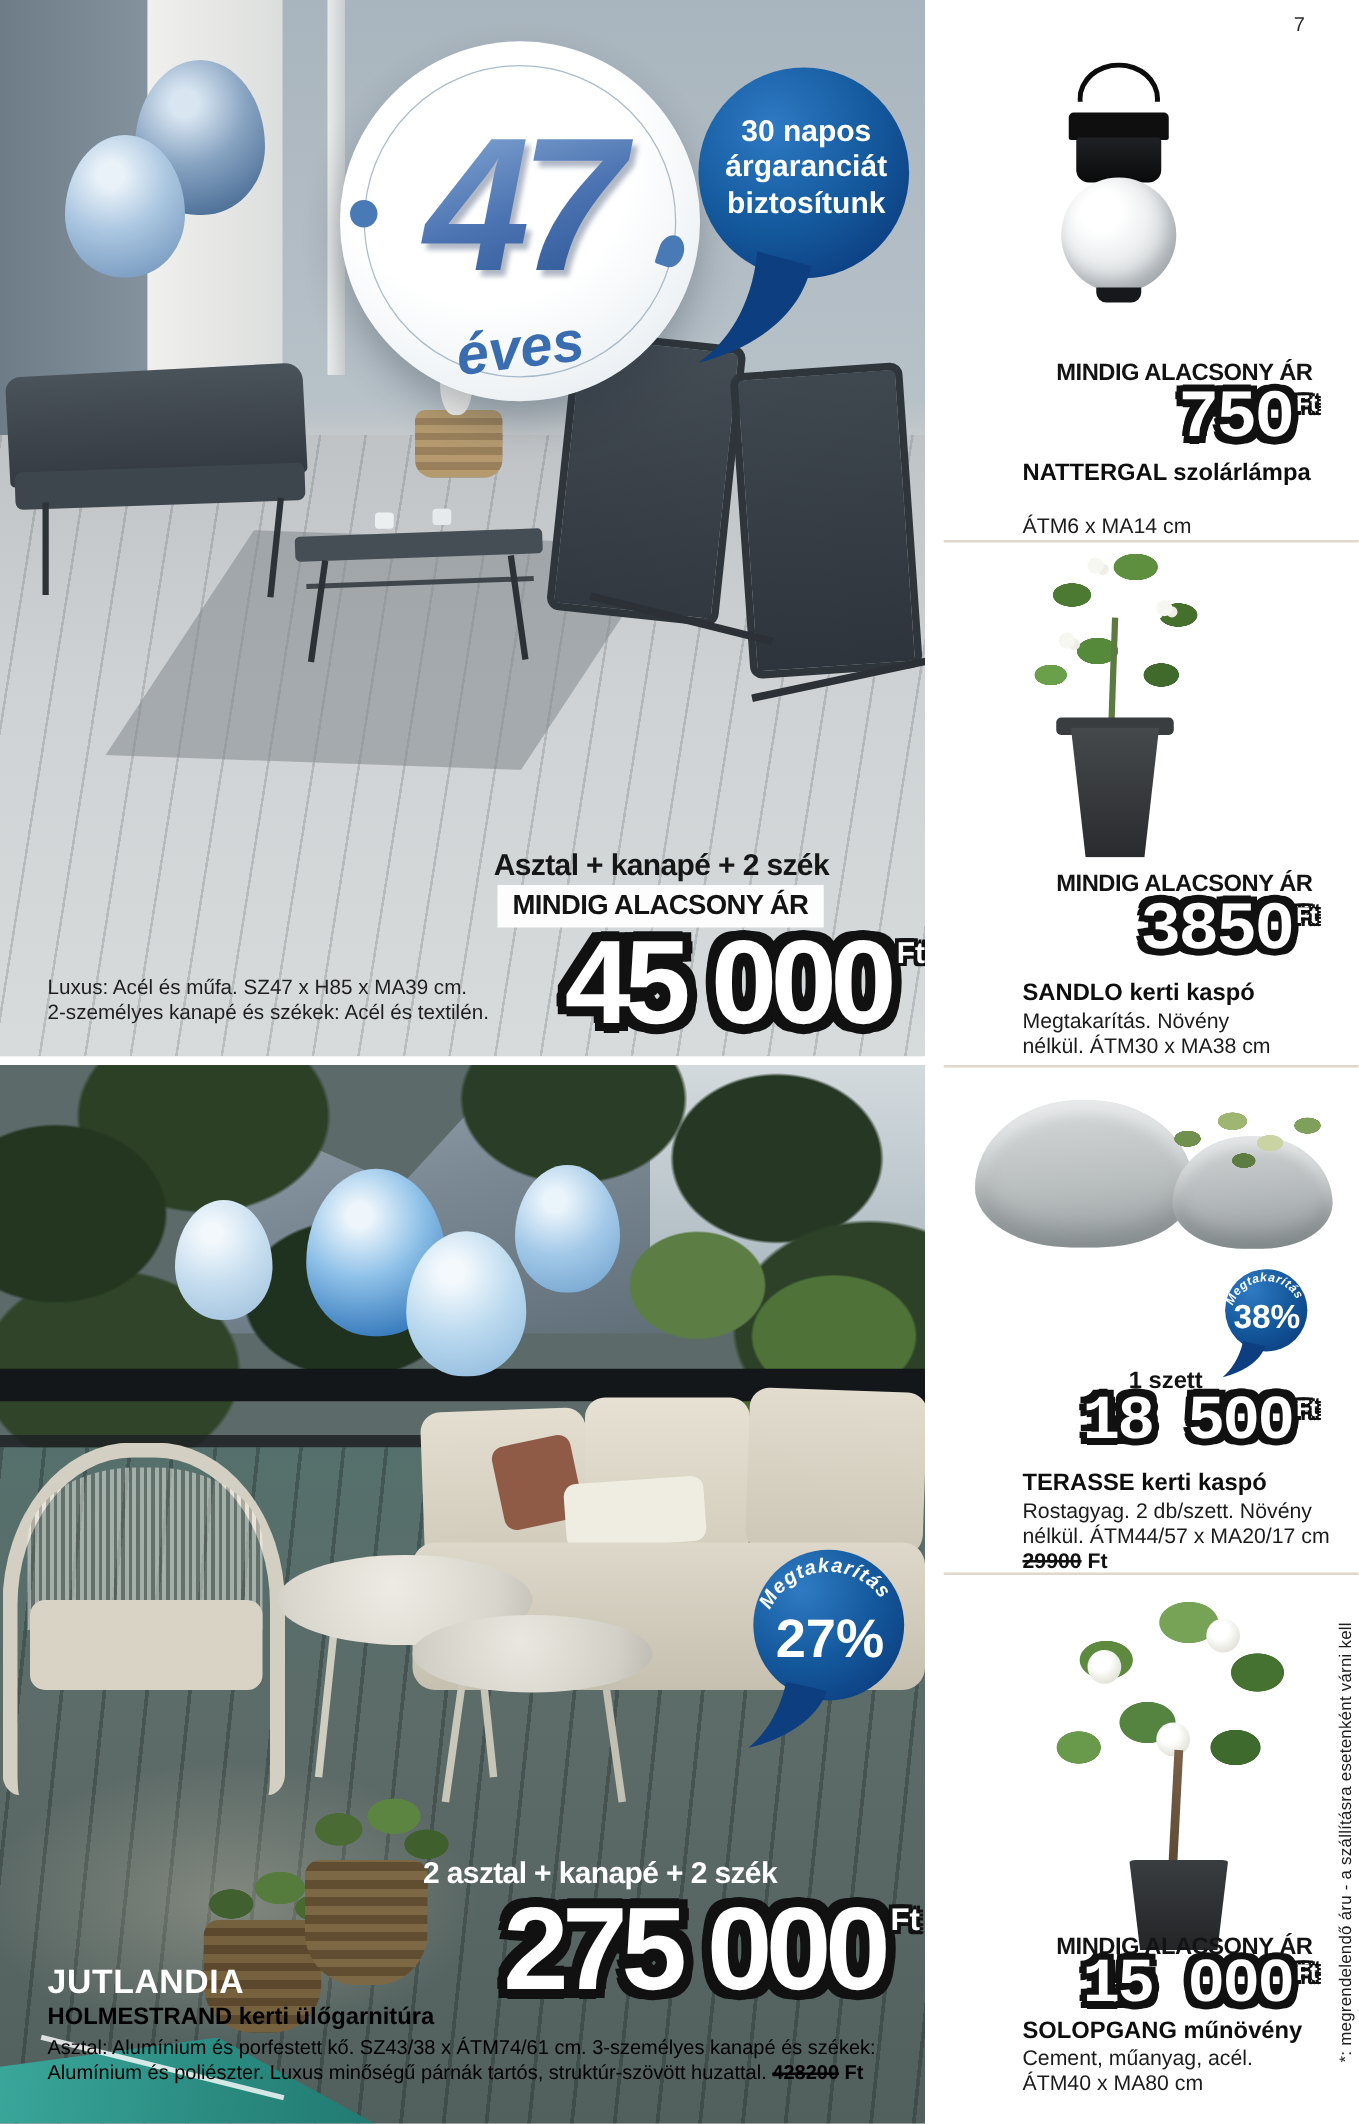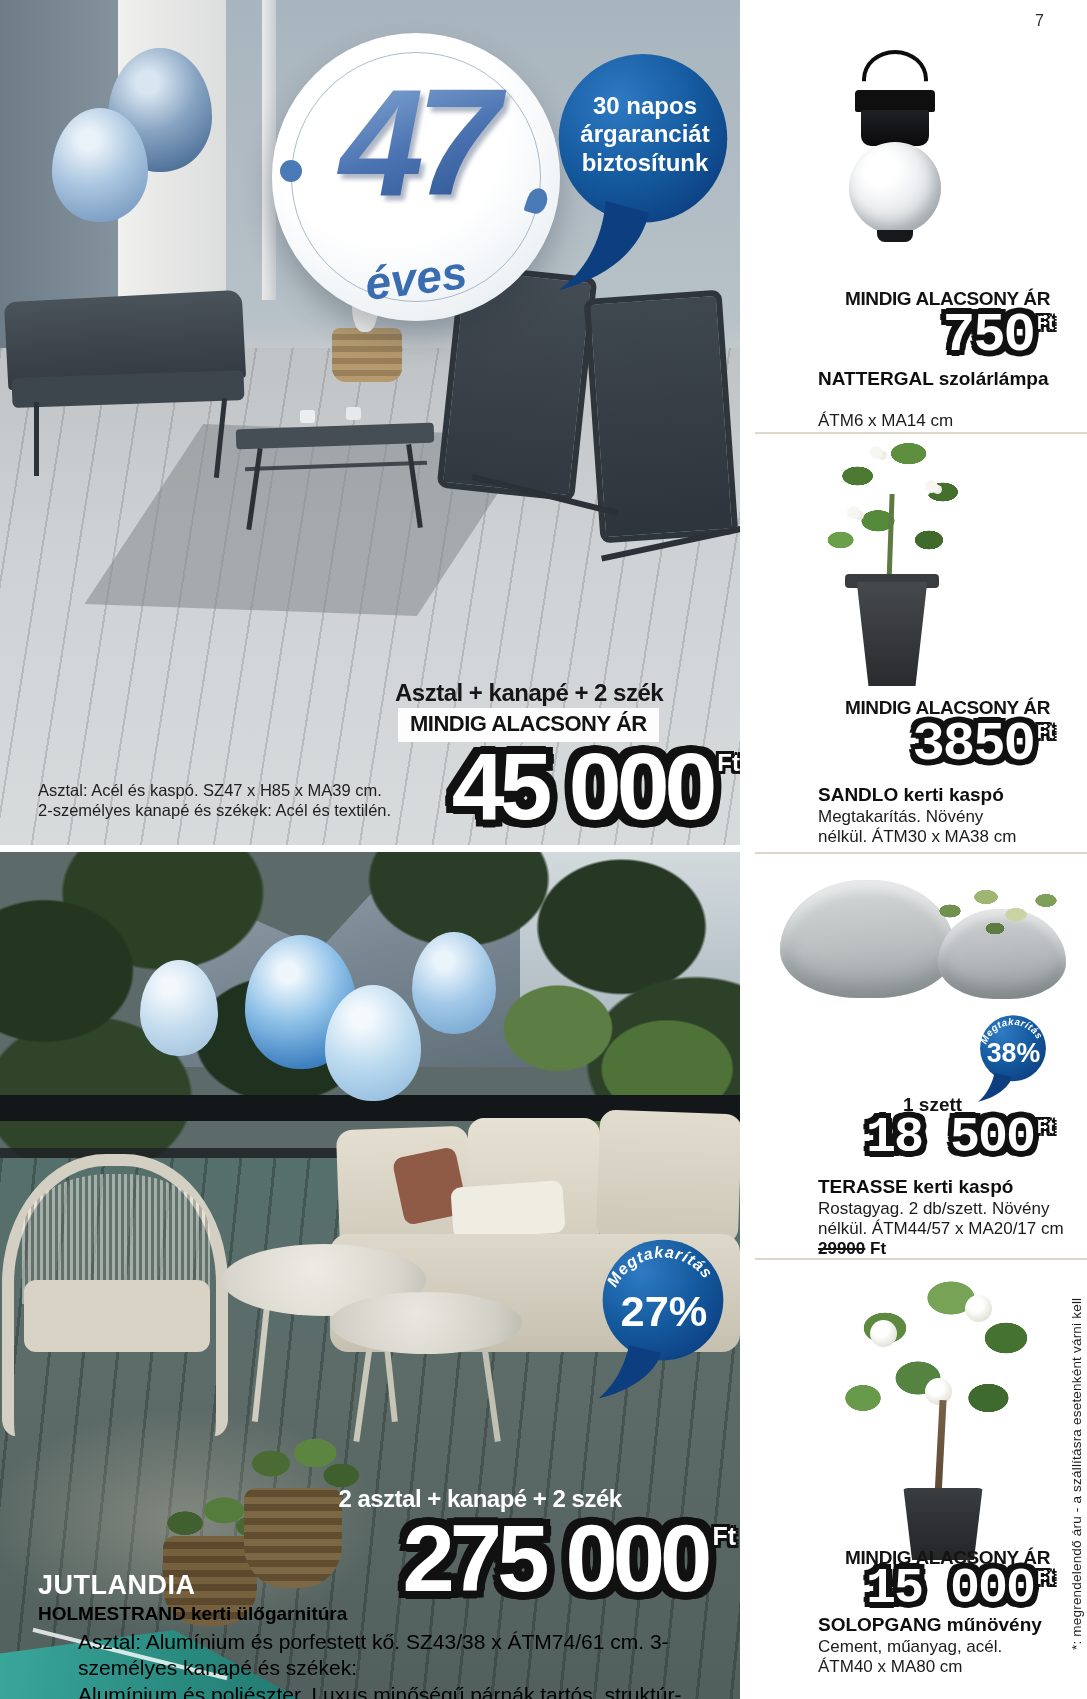--- a/index.html
+++ b/index.html
@@ -69,21 +69,21 @@
   .p1-c1leg { left:470px; top:492px; width:150px; height:6px; background:#2b3137; transform:rotate(14deg); }
   .p1-c2leg { left:600px; top:540px; width:150px; height:6px; background:#2b3137; transform:rotate(-12deg); }
 
   
   .badge47 { left:272px; top:33px; width:288px; height:288px; border-radius:50%;
     background:radial-gradient(circle at 40% 32%, #ffffff 0 45%, #eff3f6 72%, #dde5ea 100%);
     box-shadow:0 16px 30px rgba(40,50,60,.30); }
   .badge47 .ring { position:absolute; left:19px; top:19px; right:19px; bottom:19px; border-radius:50%; border:1.5px solid #8ea5ba; opacity:.75; }
   .badge47 .dotL { position:absolute; left:8px; top:127px; width:22px; height:22px; border-radius:50%; background:#4a7ab5; }
   .badge47 .dotR { position:absolute; left:255px; top:155px; width:20px; height:26px; border-radius:50% 50% 50% 10%; background:#4a7ab5; transform:rotate(18deg); }
-  .badge47 .n47 { position:absolute; left:0; top:22px; width:100%; text-align:center;
+  .badge47 .n47 { position:absolute; left:0; top:44px; width:100%; text-align:center;
     font-size:152px; font-weight:700; font-style:italic; letter-spacing:-8px;
     background:linear-gradient(160deg,#96b7de 8%,#4b73b1 52%,#1d4687 100%);
     -webkit-background-clip:text; background-clip:text; color:transparent;
     filter:drop-shadow(4px 5px 2px rgba(30,50,90,.35)); }
   .badge47 .e47 { position:absolute; left:0; top:218px; width:100%; text-align:center;
     font-size:46px; font-weight:700; font-style:italic; color:#3a6cb0; transform:rotate(-7deg); }
 
   .bubble-text { left:560px; top:92px; width:170px; text-align:center; color:#fff;
     font-size:24px; font-weight:700; line-height:1.18; }
 
@@ -163,21 +163,21 @@
   .p2-poollane { left:30px; top:800px; width:200px; height:4px; background:rgba(255,255,255,.8); transform:rotate(14deg); }
 
   
   .h2bundle { left:330px; top:633px; width:300px; text-align:center; font-size:24px; font-weight:700; color:#fff; letter-spacing:-0.5px; }
   .h2price { right:4px; top:662px; }
   .h2price .num { font-size:94px; }
   .h2price .ftl { font-size:25px; margin-top:8px; margin-left:5px; }
   .h2brand { left:38px; top:718px; font-size:27px; font-weight:700; color:#fff; letter-spacing:.5px; }
   .h2desc { left:38px; top:751px; color:#000000; width:690px; }
   .h2desc h3 { font-size:19px; font-weight:700; margin-bottom:4px; }
-  .h2desc p { font-size:21px; line-height:1.26;margin-left:40px; }
+  .h2desc p { font-size:16px; line-height:1.26; }
 
   
   .sidebar { position:absolute; left:755px; top:0; width:332px; height:1699px; background:#fff; }
   .sb-sec { position:absolute; left:0; width:100%; }
   .sb-sec.b { border-top:2px solid #ddd8ca; }
   .s1 { top:0; height:432px; } .s2 { top:432px; height:420px; }
   .s3 { top:852px; height:406px; } .s4 { top:1258px; height:441px; }
   .always-low { position:absolute; right:37px; font-size:19px; font-weight:700; color:#131313; letter-spacing:-0.4px; }
   .sb-price { position:absolute; right:33px; }
   .sb-price .num { font-size:54px; letter-spacing:-2px;font-family:Liberation Mono, monospace; }
@@ -302,21 +302,21 @@
       <div>biztosítunk</div>
     </div>
 
     <div class="abs h1bundle">Asztal + kanapé + 2 szék</div>
     <div class="abs h1chip"><span class="chip">MINDIG ALACSONY ÁR</span></div>
     <div class="abs h1price price-row">
       <span class="oprice oprice-lg">45 000</span>
       <span class="ft ftl">Ft</span>
     </div>
     <div class="abs h1desc">
-      <p>Asztal: Acél és kaspó. SZ47 x H85 x MA39 cm.</p>
+      <p>Luxus: Acél és műfa. SZ47 x H85 x MA39 cm.</p>
       <p>2-személyes kanapé és székek: Acél és textilén.</p>
     </div>
   </div>
 
   <div class="photo photo2">
     <div class="abs p2-mountain"></div>
     <div class="abs p2-sky"></div>
     <div class="abs p2-foliage"></div>
     <div class="abs p2-bush"></div>
     <div class="abs p2-rail"></div>

